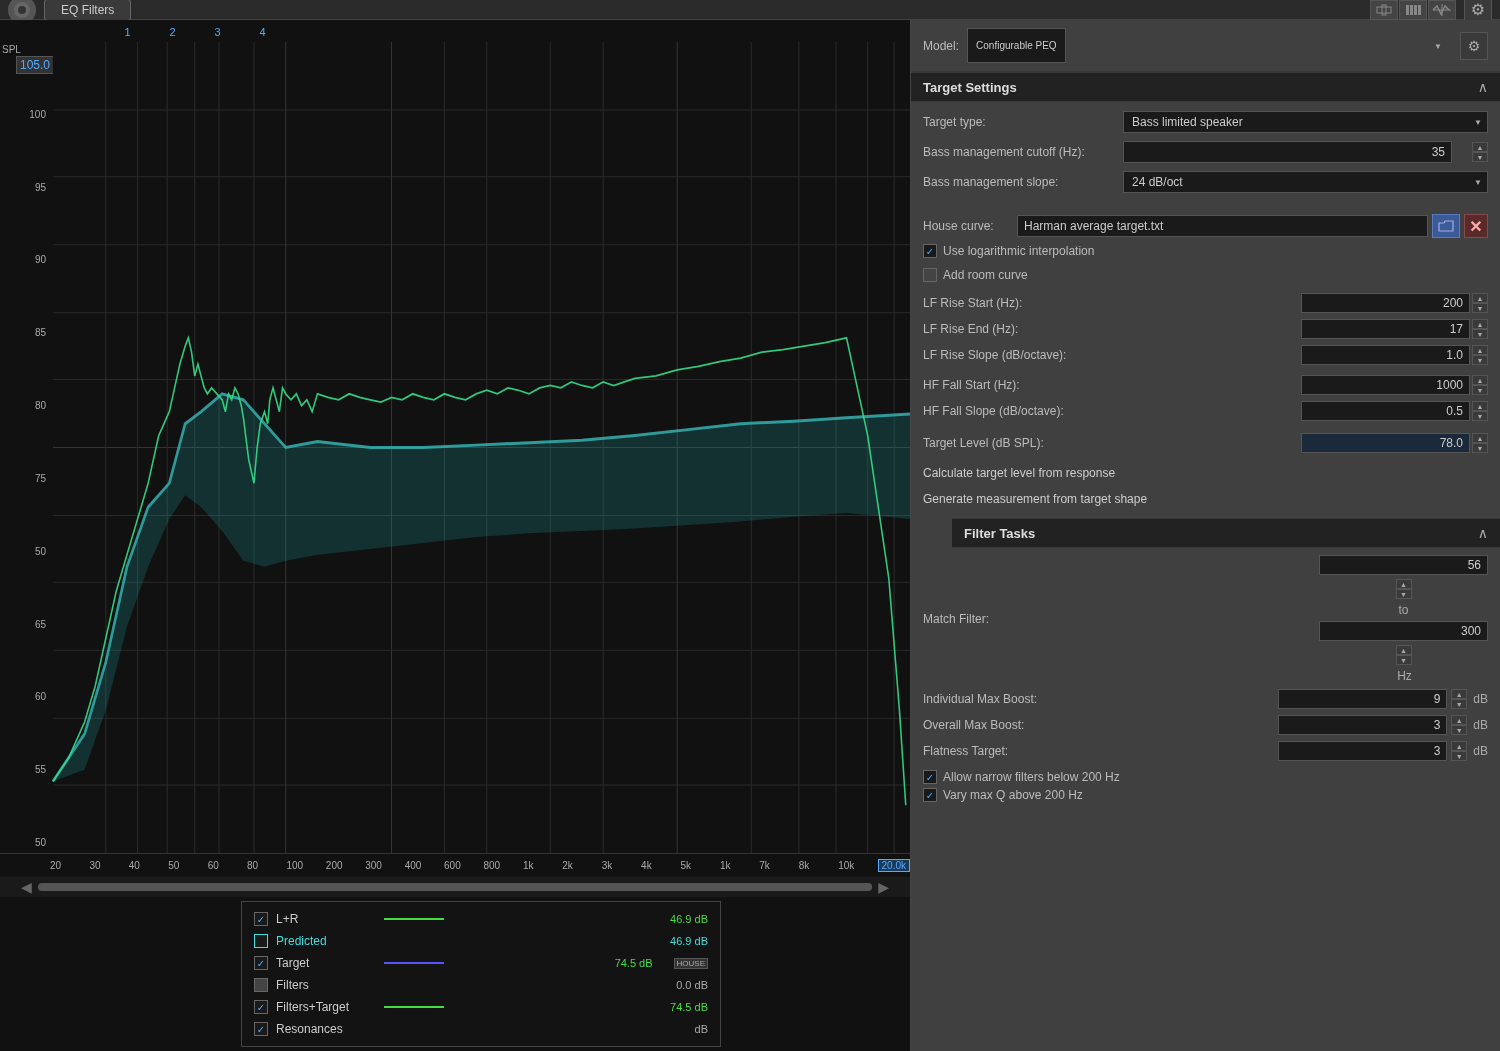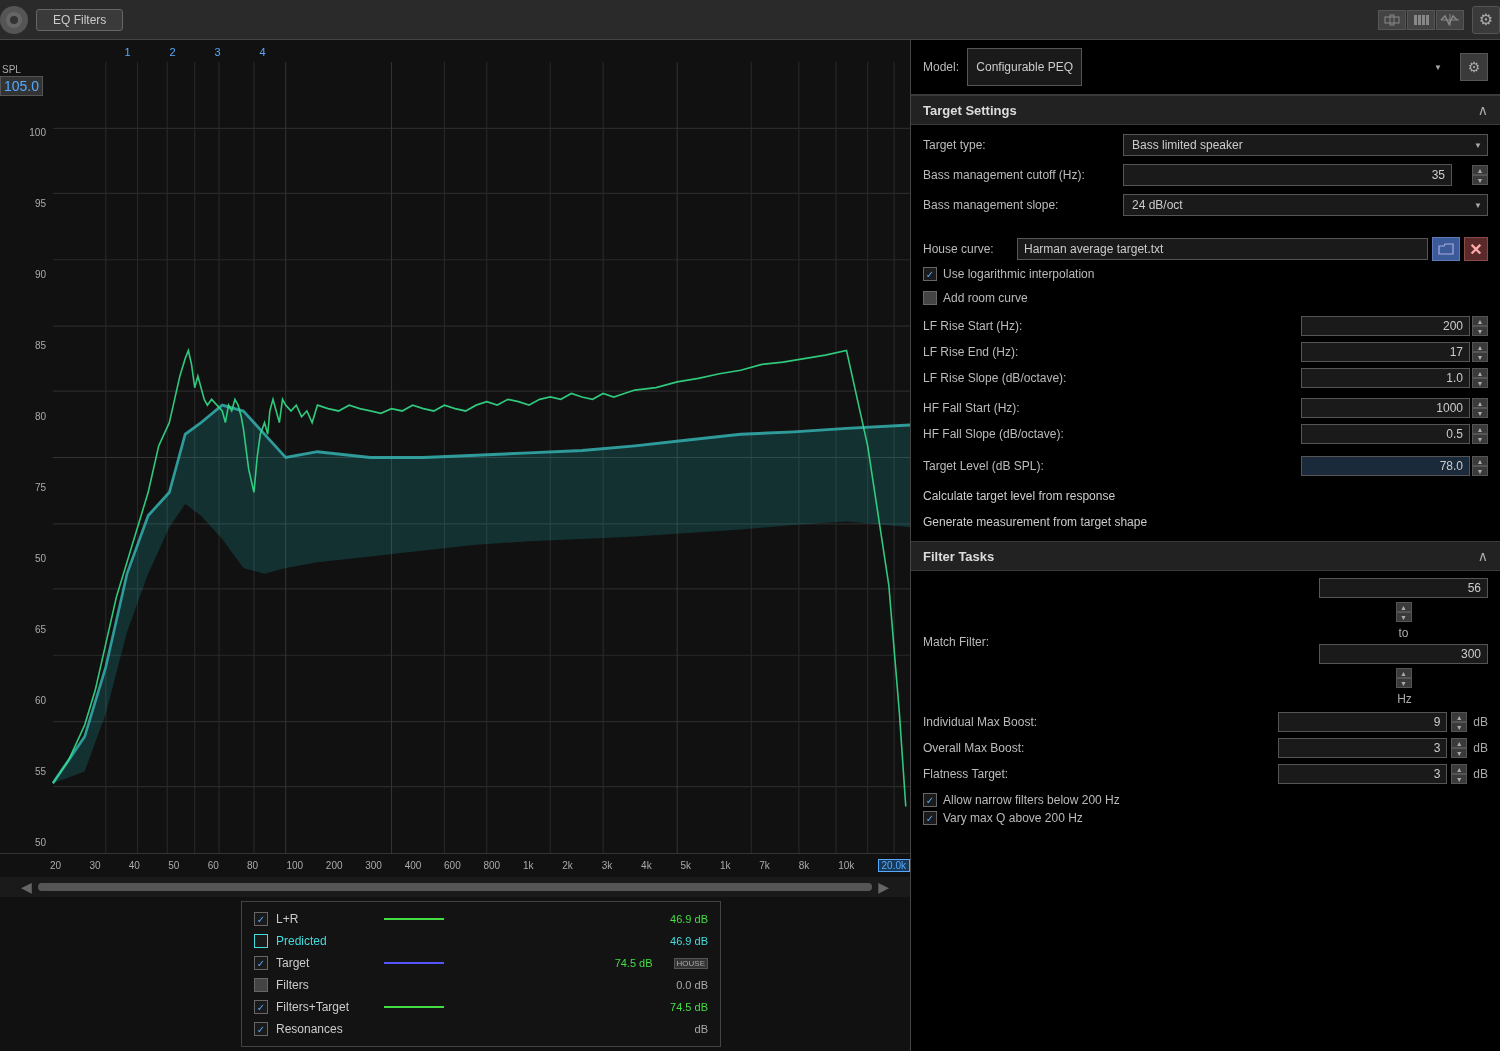--- a/index.html
+++ b/index.html
@@ -13,22 +13,22 @@
       overflow: hidden;
       display: flex;
       flex-direction: column;
     }
 
     
     .top-bar {
       display: flex;
       align-items: center;
       background: #2a2a2a;
-      padding: 4px 0;
-      height: 40px;
+      padding: 4px 8px;
+      height: 20px;
       border-bottom: 1px solid #444;
       flex-shrink: 0;
     }
     .top-bar-left {
       display: flex;
       align-items: center;
       gap: 8px;
     }
     .app-icon {
       width: 28px; height: 28px;
@@ -135,23 +135,23 @@
     .spl-label {
       position: absolute;
       top: 2px;
       left: 2px;
       color: #aaa;
       font-size: 10px;
     }
     .spl-value {
       position: absolute;
       top: 14px;
-      left: 0px;
+      left: 16px;
       color: #5af;
-      font-size: 14px;
+      font-size: 12px;
       background: #333;
       padding: 1px 3px;
       border: 1px solid #555;
     }
 
     
     .x-axis {
       display: flex;
       align-items: center;
       height: 24px;
@@ -221,21 +221,21 @@
       gap: 8px;
     }
     .legend-label {
       flex: 0 0 100px;
       color: #ccc;
     }
 
     
     .right-panel {
       flex: 1;
-      background: #000000;
+      background: #404040;
       display: flex;
       flex-direction: column;
       overflow-y: auto;
       border-left: 1px solid #444;
     }
 
     
     .model-row {
       display: flex;
       align-items: center;
@@ -247,25 +247,24 @@
     .model-label {
       color: #bbb;
       font-size: 12px;
     }
     .model-select {
       flex: 1;
       background: #1a1a1a;
       border: 1px solid #555;
       color: #ccc;
       padding: 11px 8px;
-      font-size: 12px;
+      font-size: 10px;
       appearance: none;
       -webkit-appearance: none;
       cursor: pointer;
-      text-align: right;
     }
     .model-select-wrapper {
       flex: 1;
       position: relative;
     }
     .model-select-wrapper::after {
       content: '▼';
       position: absolute;
       right: 6px;
       top: 50%;
@@ -871,21 +870,21 @@
     </div>
 
     <div style="height:6px;"></div>
 
     <div class="link-text">Calculate target level from response</div>
 
     <div style="height:4px;"></div>
 
     <div class="link-text">Generate measurement from target shape</div>
 
-    <div class="section-header" style="margin-top:8px;">
+    <div class="section-header" style="margin-top:8px;margin-left:41px;">
       <span class="section-title">Filter Tasks</span>
       <span class="collapse-btn">∧</span>
     </div>
 
     <div class="filter-tasks-content">
 
       <div class="param-row">
         <span class="param-label">Match Filter:</span>
         <div style="display:flex;align-items:center;gap:4px;flex-direction:column;">
           <input class="param-value" type="text" value="56" style="min-width: 40px;">

